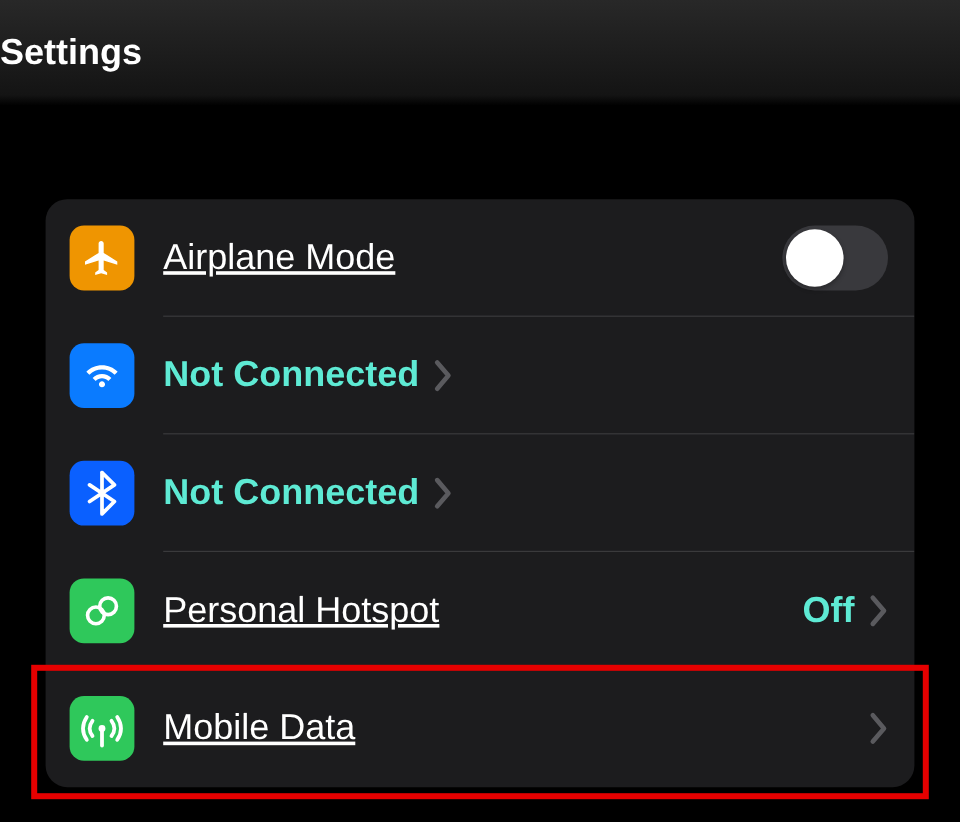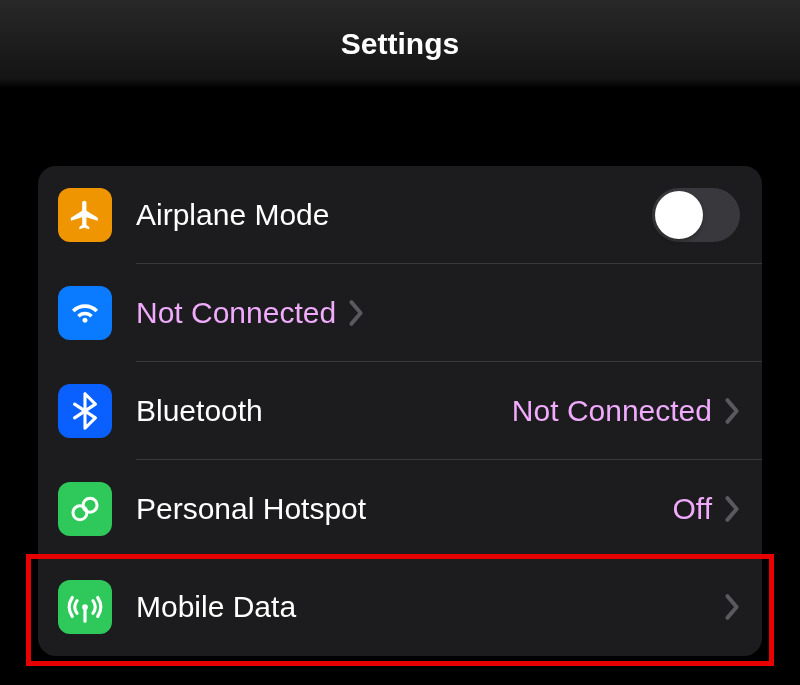--- a/index.html
+++ b/index.html
@@ -13,21 +13,21 @@
       height: 685px;
       background: #000;
       font-family: -apple-system, BlinkMacSystemFont, "Segoe UI", Helvetica, Arial, sans-serif;
       overflow: hidden;
     }
     .header {
       background: linear-gradient(to bottom, #282828, #141414 90%, #000);
       height: 88px;
       display: flex;
       align-items: center;
-      justify-content: center;
+      justify-content: flex-start;
     }
     .header-title {
       color: #fff;
       font-size: 30px;
       font-weight: 600;
     }
     .content {
       padding: 78px 38px 0 38px;
     }
     .panel {
@@ -64,25 +64,26 @@
     .icon-airplane { background: #ef9501; }
     .icon-wifi { background: #0a7bff; }
     .icon-bluetooth { background: #0a60ff; }
     .icon-cellular { background: #2fc85b; }
     .icon-hotspot { background: #2fc85b; }
     .row-label {
       color: #fff;
       font-size: 30px;
       font-weight: 400;
       flex: 1;
+      text-decoration: underline;
     }
     .row-detail {
-      color: #f0abfc;
+      color: #5eead4;
       font-size: 30px;
-      font-weight: 400;
+      font-weight: 700;
       margin-right: 12px;
     }
     .chevron {
       color: #5a5a5e;
       flex-shrink: 0;
     }
     .toggle {
       width: 88px;
       height: 54px;
       background: #39393d;
@@ -145,21 +146,20 @@
         <polyline points="2,2 8,9 2,16"></polyline>
       </svg>
     </div>
 
     <div class="row">
       <div class="icon-box icon-bluetooth">
         <svg width="30" height="38" viewBox="0 0 14 22" fill="none" stroke="#fff" stroke-width="1.8" stroke-linecap="round" stroke-linejoin="round">
           <path d="M7 1v20l6-6-12-8m0 8l12-8-6-6"></path>
         </svg>
       </div>
-      <div class="row-label">Bluetooth</div>
       <div class="row-detail">Not Connected</div>
       <svg class="chevron" width="16" height="28" viewBox="0 0 10 18" fill="none" stroke="#5a5a5e" stroke-width="2.5" stroke-linecap="round" stroke-linejoin="round">
         <polyline points="2,2 8,9 2,16"></polyline>
       </svg>
     </div>
 
     <div class="row" id="hotspot-row">
       <div class="icon-box icon-hotspot">
         <svg width="38" height="30" viewBox="0 0 30 20" fill="none" stroke="#fff" stroke-width="2.4">
           <circle cx="11" cy="13" r="5.5"></circle>

